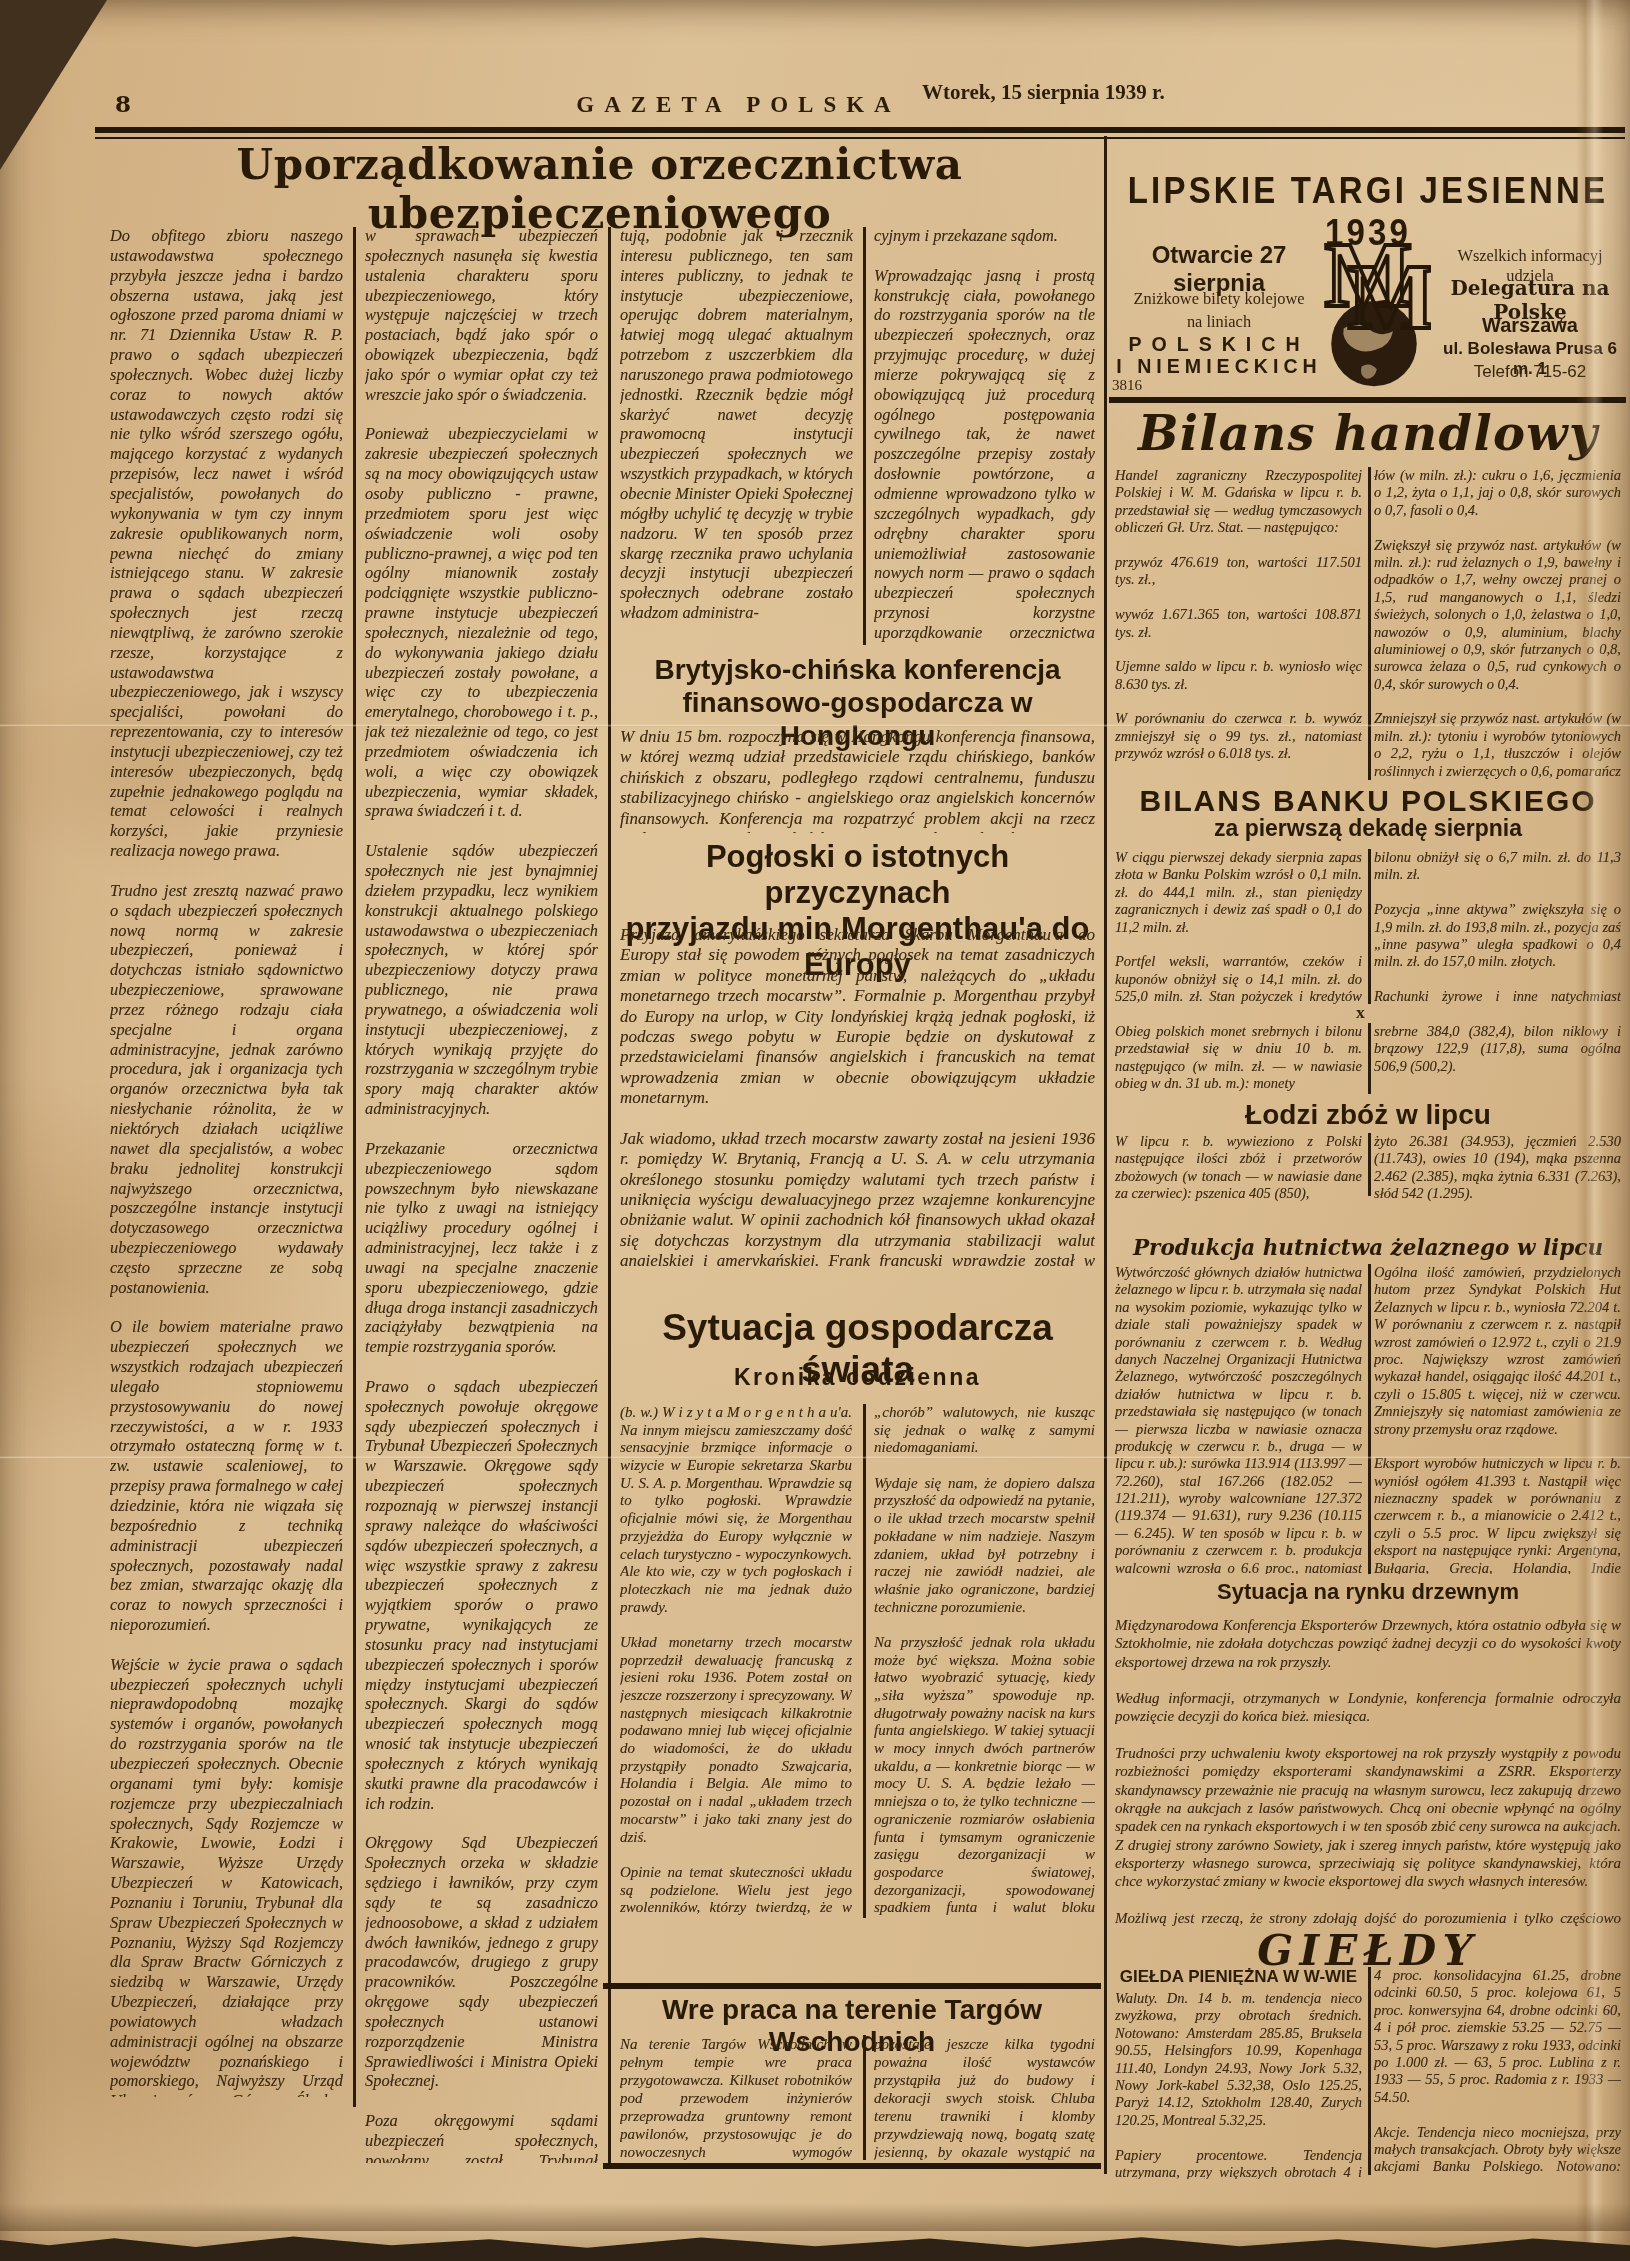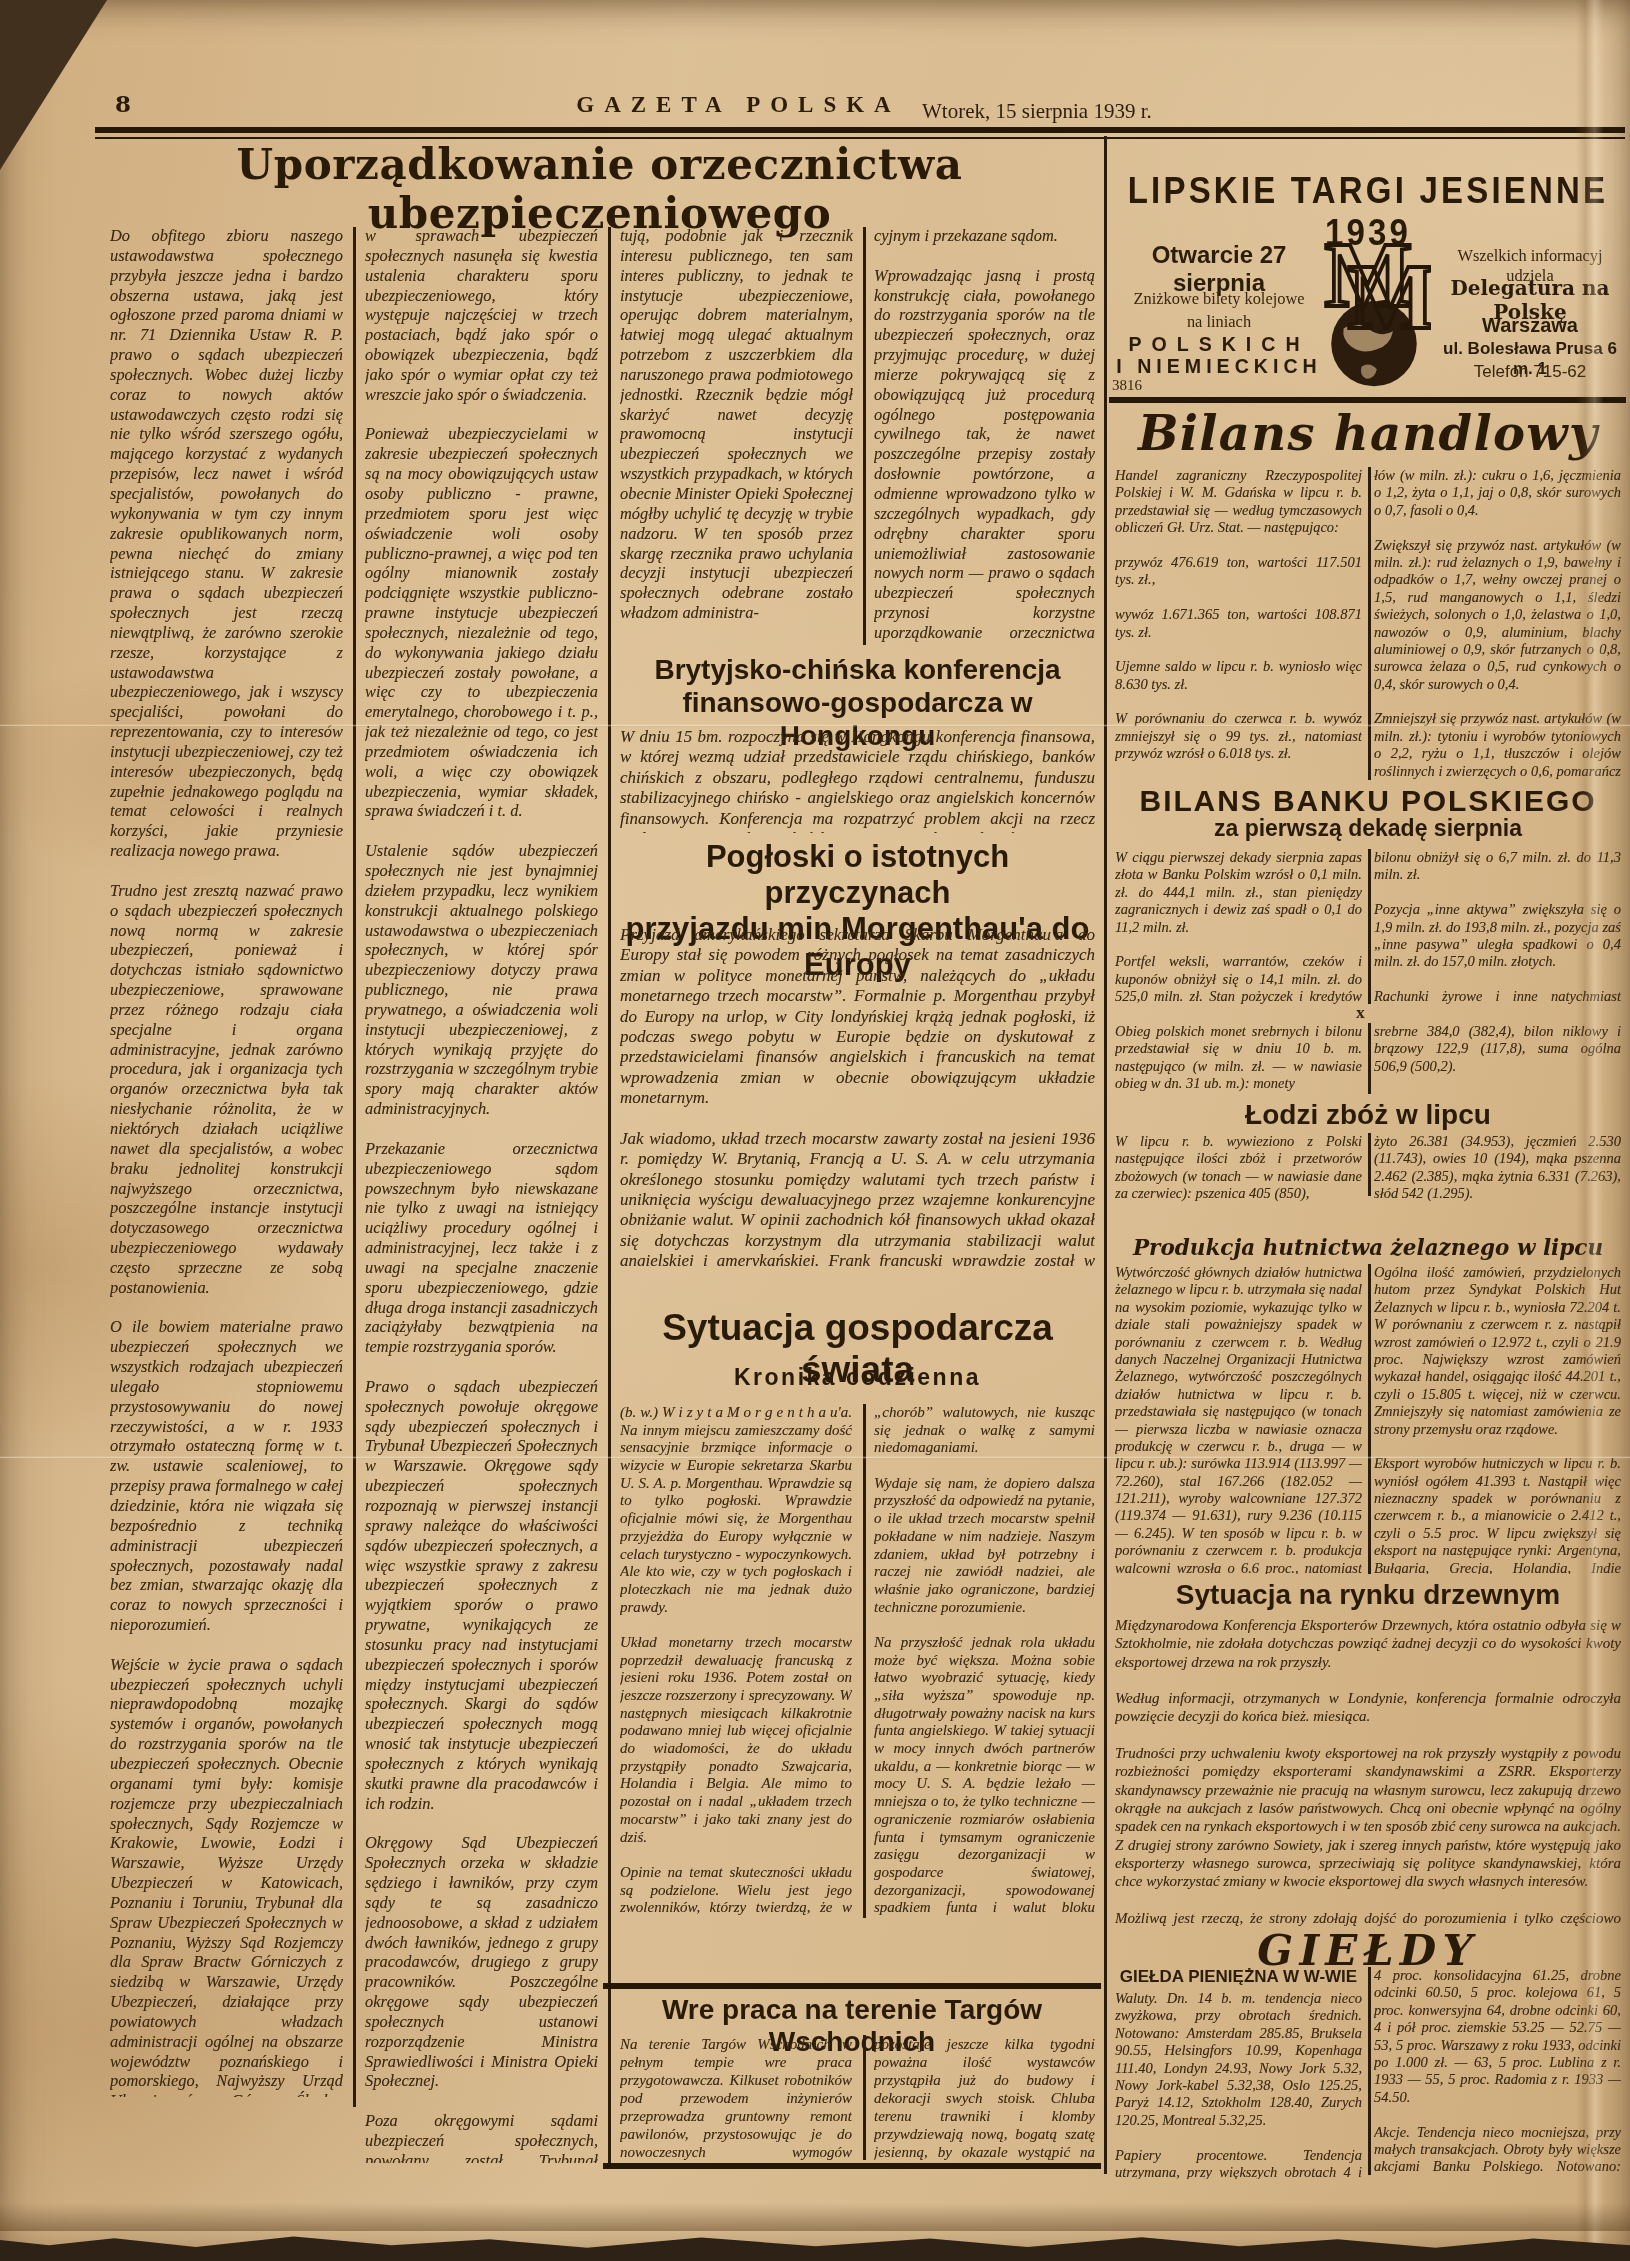--- a/index.html
+++ b/index.html
@@ -36,21 +36,21 @@
 </style>
 </head>
 <body>
 
 <div class="page">
 
   <div class="abs" style="left:0;top:0;width:107px;height:170px;background:#41301d;clip-path:polygon(0 0,100% 0,0 100%);"></div>
 
   <div class="abs serifhd" style="left:115px;top:90px;font-size:23px;color:#2a1a08;">8</div>
   <div class="abs" style="left:562px;top:92px;width:353px;text-align:center;font-size:23px;letter-spacing:10px;font-weight:bold;color:#2d1d0a;">GAZETA POLSKA</div>
-  <div class="abs" style="left:922px;top:99px;font-size:21px;color:#2d1d0a;">Wtorek, 15 sierpnia 1939 r.</div>
+  <div class="abs" style="left:922px;top:80px;font-size:21px;color:#2d1d0a;font-weight:bold;">Wtorek, 15 sierpnia 1939 r.</div>
   <div class="rule-h" style="left:95px;top:127px;width:1530px;height:5.7px;"></div>
   <div class="rule-h" style="left:95px;top:137px;width:1530px;height:1.9px;"></div>
 
   <div class="hd serifhd" style="left:95px;top:140px;width:1009px;font-size:42px;letter-spacing:0.6px;">Uporządkowanie orzecznictwa ubezpieczeniowego</div>
 
   <div class="colbody c-main" style="left:110px;top:226px;width:233px;height:1871px;">Do obfitego zbioru naszego ustawodawstwa społecznego przybyła jeszcze jedna i bardzo obszerna ustawa, jaką jest ogłoszone przed paroma dniami w nr. 71 Dziennika Ustaw R. P. prawo o sądach ubezpieczeń społecznych. Wobec dużej liczby coraz to nowych aktów ustawodawczych często rodzi się nie tylko wśród szerszego ogółu, mającego korzystać z wydanych przepisów, lecz nawet i wśród specjalistów, powołanych do wykonywania w tym czy innym zakresie opublikowanych norm, pewna niechęć do zmiany istniejącego stanu. W zakresie prawa o sądach ubezpieczeń społecznych jest rzeczą niewątpliwą, że zarówno szerokie rzesze, korzystające z ustawodawstwa ubezpieczeniowego, jak i wszyscy specjaliści, powołani do reprezentowania, czy to interesów instytucji ubezpieczeniowej, czy też interesów ubezpieczonych, będą zupełnie jednakowego poglądu na temat celowości i realnych korzyści, jakie przyniesie realizacja nowego prawa.
 
 Trudno jest zresztą nazwać prawo o sądach ubezpieczeń społecznych nową normą w zakresie ubezpieczeń, ponieważ i dotychczas istniało sądownictwo ubezpieczeniowe, sprawowane przez różnego rodzaju ciała specjalne i organa administracyjne, jednak zarówno procedura, jak i organizacja tych organów orzecznictwa była tak niesłychanie różnolita, że w niektórych działach uciążliwe nawet dla specjalistów, a wobec braku jednolitej konstrukcji najwyższego orzecznictwa, poszczególne instancje instytucji dotyczasowego orzecznictwa ubezpieczeniowego wydawały często sprzeczne ze sobą postanowienia.
 
 O ile bowiem materialne prawo ubezpieczeń społecznych we wszystkich rodzajach ubezpieczeń ulegało stopniowemu przystosowywaniu do nowej rzeczywistości, a w r. 1933 otrzymało ostateczną formę w t. zw. ustawie scaleniowej, to przepisy prawa formalnego w całej dziedzinie, która nie wiązała się bezpośrednio z techniką administracji ubezpieczeń społecznych, pozostawały nadal bez zmian, stwarzając okazję dla coraz to nowych sprzeczności i nieporozumień.
@@ -202,21 +202,21 @@
   <div class="colbody c-side" style="left:1374px;top:1133px;width:247px;height:71px;">żyto 26.381 (34.953), jęczmień 2.530 (11.743), owies 10 (194), mąka pszenna 2.462 (2.385), mąka żytnia 6.331 (7.263), słód 542 (1.295).</div>
   <div class="rule-v" style="left:1368px;top:1133px;height:63px;"></div>
 
   <div class="hd serifhd" style="left:1114px;top:1235px;width:508px;font-size:21.5px;font-style:italic;">Produkcja hutnictwa żelaznego w lipcu</div>
   <div class="colbody c-side" style="left:1115px;top:1264px;width:247px;height:310px;">Wytwórczość głównych działów hutnictwa żelaznego w lipcu r. b. utrzymała się nadal na wysokim poziomie, wykazując tylko w dziale stali poważniejszy spadek w porównaniu z czerwcem r. b. Według danych Naczelnej Organizacji Hutnictwa Żelaznego, wytwórczość poszczególnych działów hutnictwa w lipcu r. b. przedstawiała się następująco (w tonach — pierwsza liczba w nawiasie oznacza produkcję w czerwcu r. b., druga — w lipcu r. ub.): surówka 113.914 (113.997 — 72.260), stal 167.266 (182.052 — 121.211), wyroby walcowniane 127.372 (119.374 — 91.631), rury 9.236 (10.115 — 6.245). W ten sposób w lipcu r. b. w porównaniu z czerwcem r. b. produkcja walcowni wzrosła o 6.6 proc., natomiast produkcja rur spadła o 8.7 proc. stali o 8.1 proc., wreszcie surówki o 0.07 proc. W porównaniu z lipcem r. ub. produkcja we wszystkich działach wykazała b. poważny wzrost, który przede wszystkim zawdzięcza się przyłączeniu produkcji zaolziańskiej.</div>
   <div class="colbody c-side" style="left:1374px;top:1264px;width:247px;height:310px;">Ogólna ilość zamówień, przydzielonych hutom przez Syndykat Polskich Hut Żelaznych w lipcu r. b., wyniosła 72.204 t. W porównaniu z czerwcem r. z. nastąpił wzrost zamówień o 12.972 t., czyli o 21.9 proc. Największy wzrost zamówień wykazał handel, osiągając ilość 44.201 t., czyli o 15.805 t. więcej, niż w czerwcu. Zmniejszyły się natomiast zamówienia ze strony przemysłu oraz rządowe.
 
 Eksport wyrobów hutniczych w lipcu r. b. wyniósł ogółem 41.393 t. Nastąpił więc nieznaczny spadek w porównaniu z czerwcem r. b., a mianowicie o 2.412 t., czyli o 5.5 proc. W lipcu zwiększył się eksport na następujące rynki: Argentyna, Bułgaria, Grecja, Holandia, Indie Brytyjskie, Litwa, Palestyna, Sjam, Szwecja, Urugwaj, Wenezuela, ZSRR. i Unia Południowo - Afrykańska. Spadł eksport do: Chin, Estonii, Finlandii, Iranu, Norwegii, Portugalii, Turcji i Włoch.</div>
   <div class="rule-v" style="left:1368px;top:1264px;height:310px;"></div>
 
-  <div class="hd sanshd" style="left:1114px;top:1579px;width:508px;font-size:28px;">Sytuacja na rynku drzewnym</div>
+  <div class="hd sanshd" style="left:1114px;top:1579px;width:508px;font-size:22px;">Sytuacja na rynku drzewnym</div>
   <div class="colbody c-side" style="left:1115px;top:1616px;width:506px;height:310px;font-size:15px;line-height:1.22;">Międzynarodowa Konferencja Eksporterów Drzewnych, która ostatnio odbyła się w Sztokholmie, nie zdołała dotychczas powziąć żadnej decyzji co do wysokości kwoty eksportowej drzewa na rok przyszły.
 
 Według informacji, otrzymanych w Londynie, konferencja formalnie odroczyła powzięcie decyzji do końca bież. miesiąca.
 
 Trudności przy uchwaleniu kwoty eksportowej na rok przyszły wystąpiły z powodu rozbieżności pomiędzy eksporterami skandynawskimi a ZSRR. Eksporterzy skandynawscy przeważnie nie pracują na własnym surowcu, lecz zakupują drzewo okrągłe na aukcjach z lasów państwowych. Chcą oni obecnie wpłynąć na ogólny spadek cen na rynkach eksportowych i w ten sposób zbić ceny surowca na aukcjach. Z drugiej strony zarówno Sowiety, jak i szereg innych państw, które występują jako eksporterzy własnego surowca, sprzeciwiają się polityce skandynawskiej, która chce wykorzystać zmiany w kwocie eksportowej dla swych własnych interesów.
 
 Możliwą jest rzeczą, że strony zdołają dojść do porozumienia i tylko częściowo podwyższą obecną kwotę eksportową, która w r. ub. została znacznie obniżona.
 
 Na razie sytuacja na międzynarodowych rynkach drzewnych jest nadal bardzo mocna. Ożywienie panuje nie tylko na rynku angielskim, ale także i na rynkach europejskich. Poza Anglią istnieje znaczne zapotrzebowanie na drzewo na rynku niemieckim, holenderskim i belgijskim. Bardzo aktywne są również rynki pozaeuropejskie. Dlatego też można się spodziewać, że przyszły sezon zostanie otwarty przy ogólnej dobrej koniunkturze na wszystkich poważnych rynkach.</div>
 

